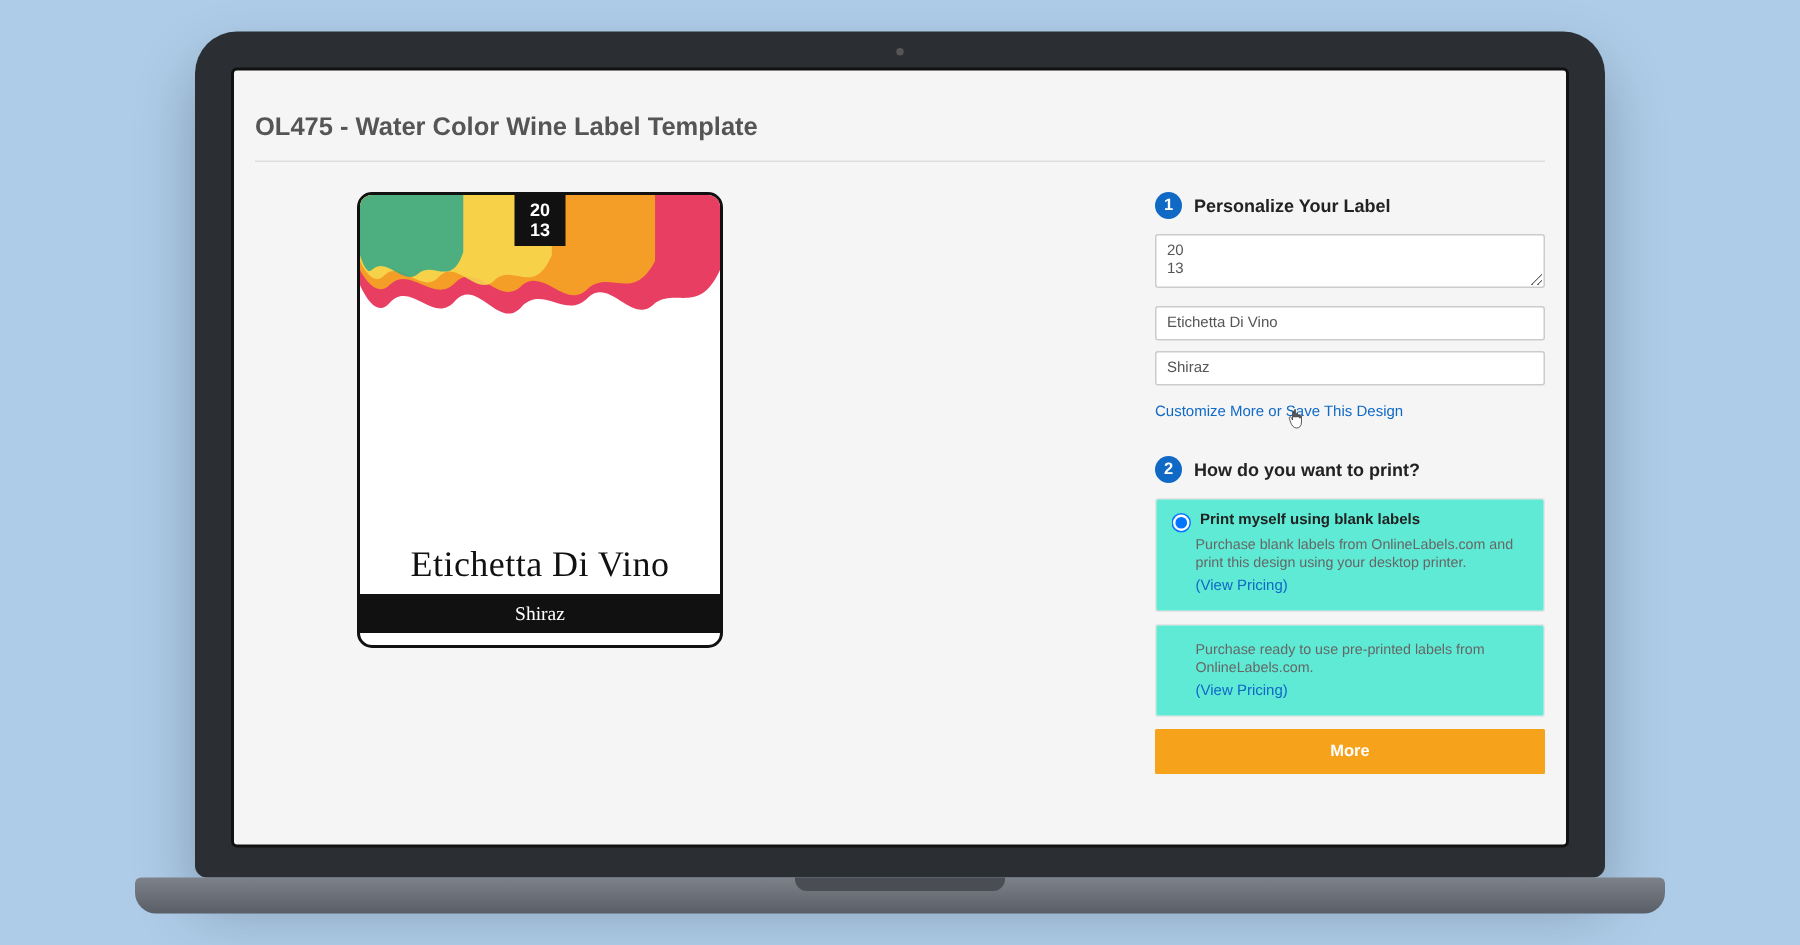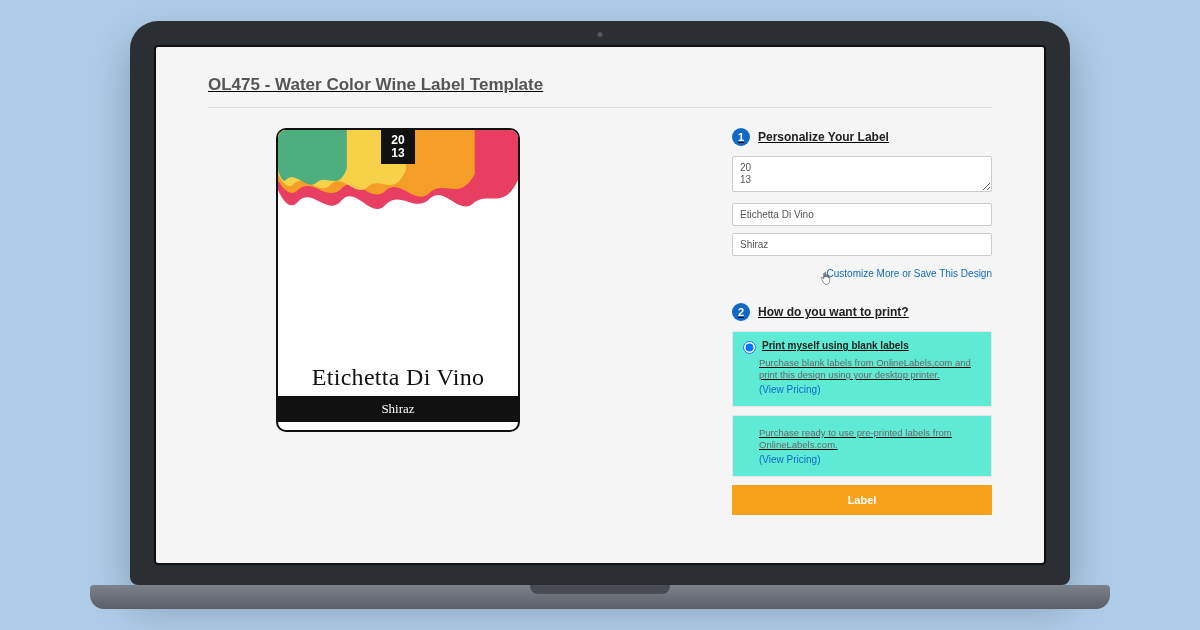--- a/index.html
+++ b/index.html
@@ -4,21 +4,21 @@
 <style>
 * { margin: 0; padding: 0; box-sizing: border-box; }
 body { font-family: -apple-system, BlinkMacSystemFont, "Segoe UI", Arial, sans-serif; background: #aecce8; width: 1200px; height: 630px; overflow: hidden; position: relative; }
 .laptop-wrap { position: absolute; left: 50%; top: 50%; transform: translate(-50%, -50%); width: 940px; }
 .laptop-body { background: #2b2e33; border-radius: 28px 28px 8px 8px; padding: 24px 24px 20px 24px; box-shadow: 0 20px 40px rgba(0,0,0,0.25); position: relative; }
 .camera { position: absolute; top: 11px; left: 50%; transform: translateX(-50%); width: 5px; height: 5px; background: #555; border-radius: 50%; }
 .screen { background: #f5f5f5; border: 2px solid #111; border-radius: 4px; height: 520px; overflow: hidden; position: relative; }
 .laptop-base { height: 24px; background: linear-gradient(#7d8189, #5a5e66); border-radius: 4px 4px 14px 14px; margin: 0 -40px; position: relative; }
 .laptop-notch { position: absolute; top: 0; left: 50%; transform: translateX(-50%); width: 140px; height: 9px; background: #4a4d54; border-radius: 0 0 8px 8px; }
 
-.page { padding: 28px 52px; text-decoration: underline; }
+.page { padding: 28px 14px; }
 .page-title { font-size: 17px; font-weight: 600; color: #555; padding-bottom: 12px; border-bottom: 1px solid #ddd; }
 .content { display: flex; gap: 48px; margin-top: 20px; }
 .preview-col { flex: 0 0 auto; padding-left: 68px; }
 .form-col { flex: 1; max-width: 260px; margin-left: auto; }
 
 .label-card { width: 244px; height: 304px; border: 2px solid #111; border-radius: 10px; background: #fff; overflow: hidden; position: relative; }
 .watercolor-band { position: relative; width: 100%; height: 96px; }
 .watercolor-band svg { position: absolute; top: 0; left: 0; width: 100%; height: 100%; }
 .year-tag { position: absolute; top: 0; left: 50%; transform: translateX(-50%); background: #111; color: #fff; width: 34px; text-align: center; padding: 4px 0; font-size: 12px; font-weight: 600; line-height: 1.1; }
 .label-title { position: absolute; left: 0; right: 0; top: 234px; text-align: center; font-family: "Comic Sans MS","Marker Felt",cursive; font-size: 24px; letter-spacing: 0.3px; color: #111; }
@@ -77,21 +77,21 @@
 
             <div class="step">
               <div class="step-badge">1</div>
               <div class="step-title">Personalize Your Label</div>
             </div>
 
             <textarea class="textarea" style="">20
 13</textarea>
             <input class="text-input" value="Etichetta Di Vino" style="">
             <input class="text-input" value="Shiraz" style="">
-            <div style="position:relative;text-align:right;">
+            <div style="position:relative;">
               <a href="#" class="link">Customize More or Save This Design</a>
               <svg class="cursor-hand" style="left:88px; top:8px;" viewBox="0 0 20 24">
                 <path d="M7 2 C7 1 8 1 8 2 V9 H9 V6 C9 5 10 5 10 6 V9 H11 V7 C11 6 12 6 12 7 V10 H13 V8 C13 7 14 7 14 8 V14 C14 18 12 20 9 20 C6 20 4 17 3 14 L2 11 C1 9 3 8 4 10 L5 12 V4 C5 3 6 3 6 4 V9 H7 Z" fill="#fff" stroke="#333" stroke-width="0.8"></path>
               </svg>
             </div>
 
             <div class="section2">
               <div class="step">
                 <div class="step-badge">2</div>
                 <div class="step-title">How do you want to print?</div>
@@ -108,21 +108,21 @@
                 </div>
               </div>
 
               <div class="radio-block">
                 <div class="radio-desc">
                   <span>Purchase ready to use pre-printed labels from OnlineLabels.com.</span><br>
                   <a href="#" class="link">(View Pricing)</a>
                 </div>
               </div>
 
-              <button class="print-btn">Label</button>
+              <button class="print-btn">More</button>
             </div>
 
           </div>
         </div>
       </div>
     </div>
   </div>
   <div class="laptop-base">
     <div class="laptop-notch"></div>
   </div>

